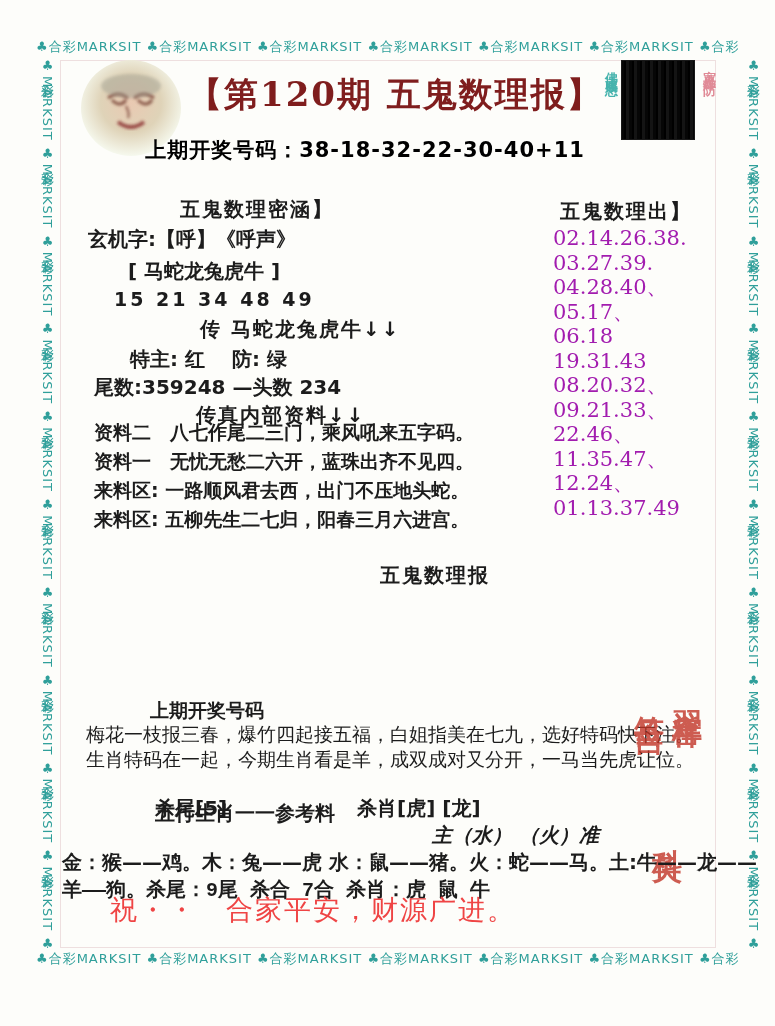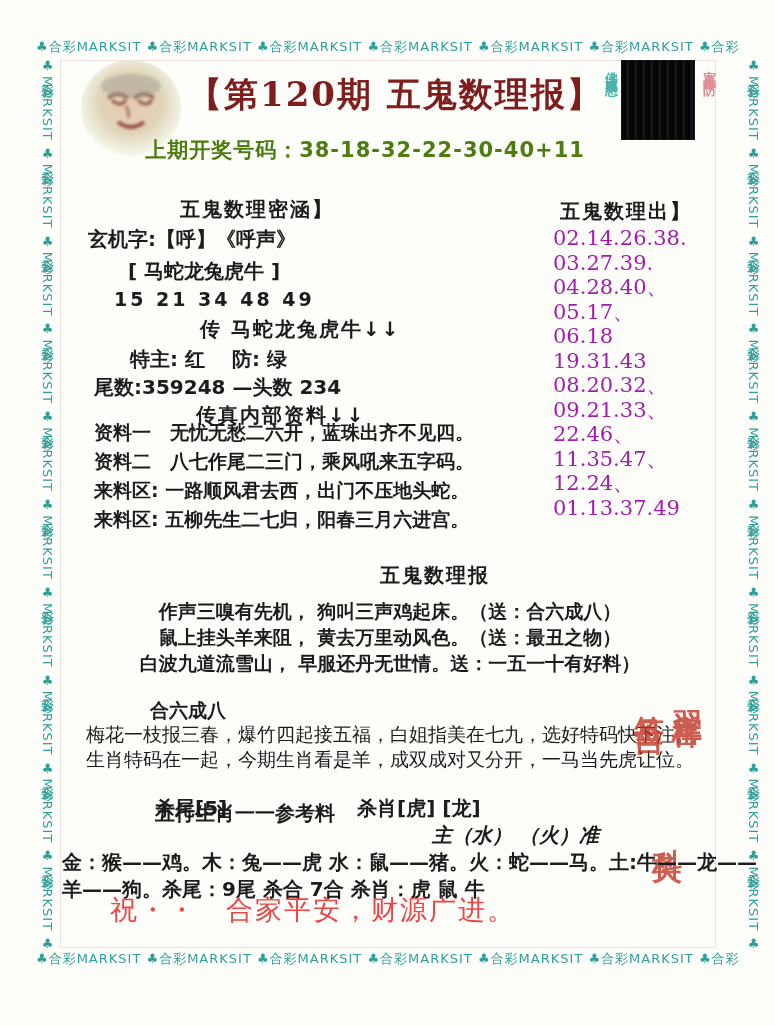--- a/index.html
+++ b/index.html
@@ -24,21 +24,21 @@
   .qr{position:absolute; left:621px; top:60px; width:74px; height:80px;
       background:
         repeating-linear-gradient(90deg,#111 0 3px,#000 3px 5px,#1e1e1e 5px 8px),
         #000;
       box-shadow:0 0 0 1px #222 inset; filter:contrast(1.1);}
   .vstamp{position:absolute; writing-mode:vertical-rl; text-orientation:upright;
           font-size:13px; letter-spacing:4px; font-weight:bold;}
   .vstamp-left{left:602px; top:62px; color:#46b3ad;}
   .vstamp-right{left:700px; top:60px; color:#e08a96;}
   .announce{position:absolute; left:85px; top:136px; width:560px; text-align:center;
-            font-size:21px; font-weight:bold; color:#4d7c0f; letter-spacing:1px;}
+            font-size:21px; font-weight:bold; color:#000000; letter-spacing:1px;}
   
   .sec-title{font-weight:bold; font-size:20px; letter-spacing:2px;}
   .lc{position:absolute; white-space:nowrap;}
   .rc-title{position:absolute; left:560px; top:198px; font-weight:bold; font-size:20px; letter-spacing:2px;}
   .rc-lines{position:absolute; left:553px; top:226px; width:170px;
             font-family:"DejaVu Serif",serif; font-size:21px; line-height:24.5px; color:#a21caf;}
   
   .poem-title{position:absolute; left:380px; top:562px; font-size:20px; font-weight:bold; letter-spacing:2px;}
   .poem-lines{position:absolute; left:120px; top:598px; width:540px; text-align:center;
               font-size:19px; line-height:26px; font-family:"DejaVu Serif",serif; font-weight:bold;}
@@ -102,22 +102,22 @@
   <div class="lc sec-title" style="left:180px;top:196px;">五鬼数理密涵】</div>
   <div class="lc" style="left:88px;top:226px;font-size:20px;font-weight:bold;">玄机字:【呼】《呼声》</div>
   <div class="lc" style="left:128px;top:258px;font-size:20px;font-weight:bold;">[  马蛇龙兔虎牛   ]</div>
   <div class="lc" style="left:114px;top:288px;font-size:19px;font-weight:bold;letter-spacing:3px;">15  21  34  48  49</div>
   <div class="lc sec-title" style="left:200px;top:316px;">传 马蛇龙兔虎牛↓↓</div>
   <div class="lc" style="left:130px;top:346px;font-size:20px;font-weight:bold;">特主: 红　 防: 绿</div>
   <div class="lc" style="left:94px;top:374px;font-size:20px;font-weight:bold;">尾数:359248  —头数 234</div>
   <div class="lc sec-title" style="left:196px;top:402px;">传真内部资料↓↓</div>
 
   <div class="lc" style="left:94px;top:418px;font-size:19px;line-height:29px;font-weight:bold;">
+    <div><span>资料二</span>　<span>八七作尾二三门，乘风吼来五字码。</span></div>
     <div><span>资料一</span>　<span>无忧无愁二六开，蓝珠出齐不见四。</span></div>
-    <div><span>资料二</span>　<span>八七作尾二三门，乘风吼来五字码。</span></div>
     <div><span>来料区:</span> <span>一路顺风君去西，出门不压地头蛇。</span></div>
     <div><span>来料区:</span> <span>五柳先生二七归，阳春三月六进宫。</span></div>
   </div>
 
   <div class="rc-title">五鬼数理出】</div>
   <div class="rc-lines">
     <div>02.14.26.38.</div>
     <div>03.27.39.</div>
     <div>04.28.40、</div>
     <div>05.17、</div>
@@ -125,37 +125,32 @@
     <div>19.31.43</div>
     <div>08.20.32、</div>
     <div>09.21.33、</div>
     <div>22.46、</div>
     <div>11.35.47、</div>
     <div>12.24、</div>
     <div>01.13.37.49</div>
   </div>
 
   <div class="poem-title">五鬼数理报</div>
-  <div class="poem-lines">
-    <div>作声三嗅有先机，  狗叫三声鸡起床。（送：合六成八）</div>
-    <div>鼠上挂头羊来阻，  黄去万里动风色。（送：最丑之物）</div>
-    <div>白波九道流雪山，  早服还丹无世情。送：一五一十有好料）</div>
-  </div>
 
-  <div class="zp-title">合六成八</div>
+  <div class="zp-title">上期开奖号码</div>
   <div class="zp-lines">
     <div>梅花一枝报三春，爆竹四起接五福，白姐指美在七九，选好特码快下注。</div>
     <div>生肖特码在一起，今期生肖看是羊，成双成对又分开，一马当先虎让位。</div>
   </div>
 
   <div class="wm wm1">签吕吉</div>
   <div class="wm wm2">翌窑样</div>
   <div class="wm wm3">科奂</div>
 
   <div class="bt" style="left:155px;top:795px;font-size:20px;">杀尾[5]</div>
   <div class="bt" style="left:357px;top:795px;font-size:20px;">杀肖[虎] [龙]</div>
   <div class="bt" style="left:155px;top:800px;font-size:20px;">五行生肖一一参考料</div>
   <div class="bt" style="left:432px;top:822px;font-size:20px;font-style:italic;">主（水） （火）准</div>
   <div class="bt" style="left:62px;top:849px;font-size:20px;width:680px;">金：猴——鸡。木：兔——虎 水：鼠——猪。火：蛇——马。土:牛——龙——</div>
-  <div class="bt" style="left:62px;top:876px;font-size:20px;">羊——狗。杀尾：9尾 杀合 7合 杀肖：虎 鼠 牛</div>
+  <div class="bt" style="left:62px;top:876px;font-size:20px;font-family:Liberation Mono, monospace;">羊——狗。杀尾：9尾 杀合 7合 杀肖：虎 鼠 牛</div>
   <div class="blessing">祝・・　合家平安，财源广进。</div>
 
 </div>
 
 </body></html>

